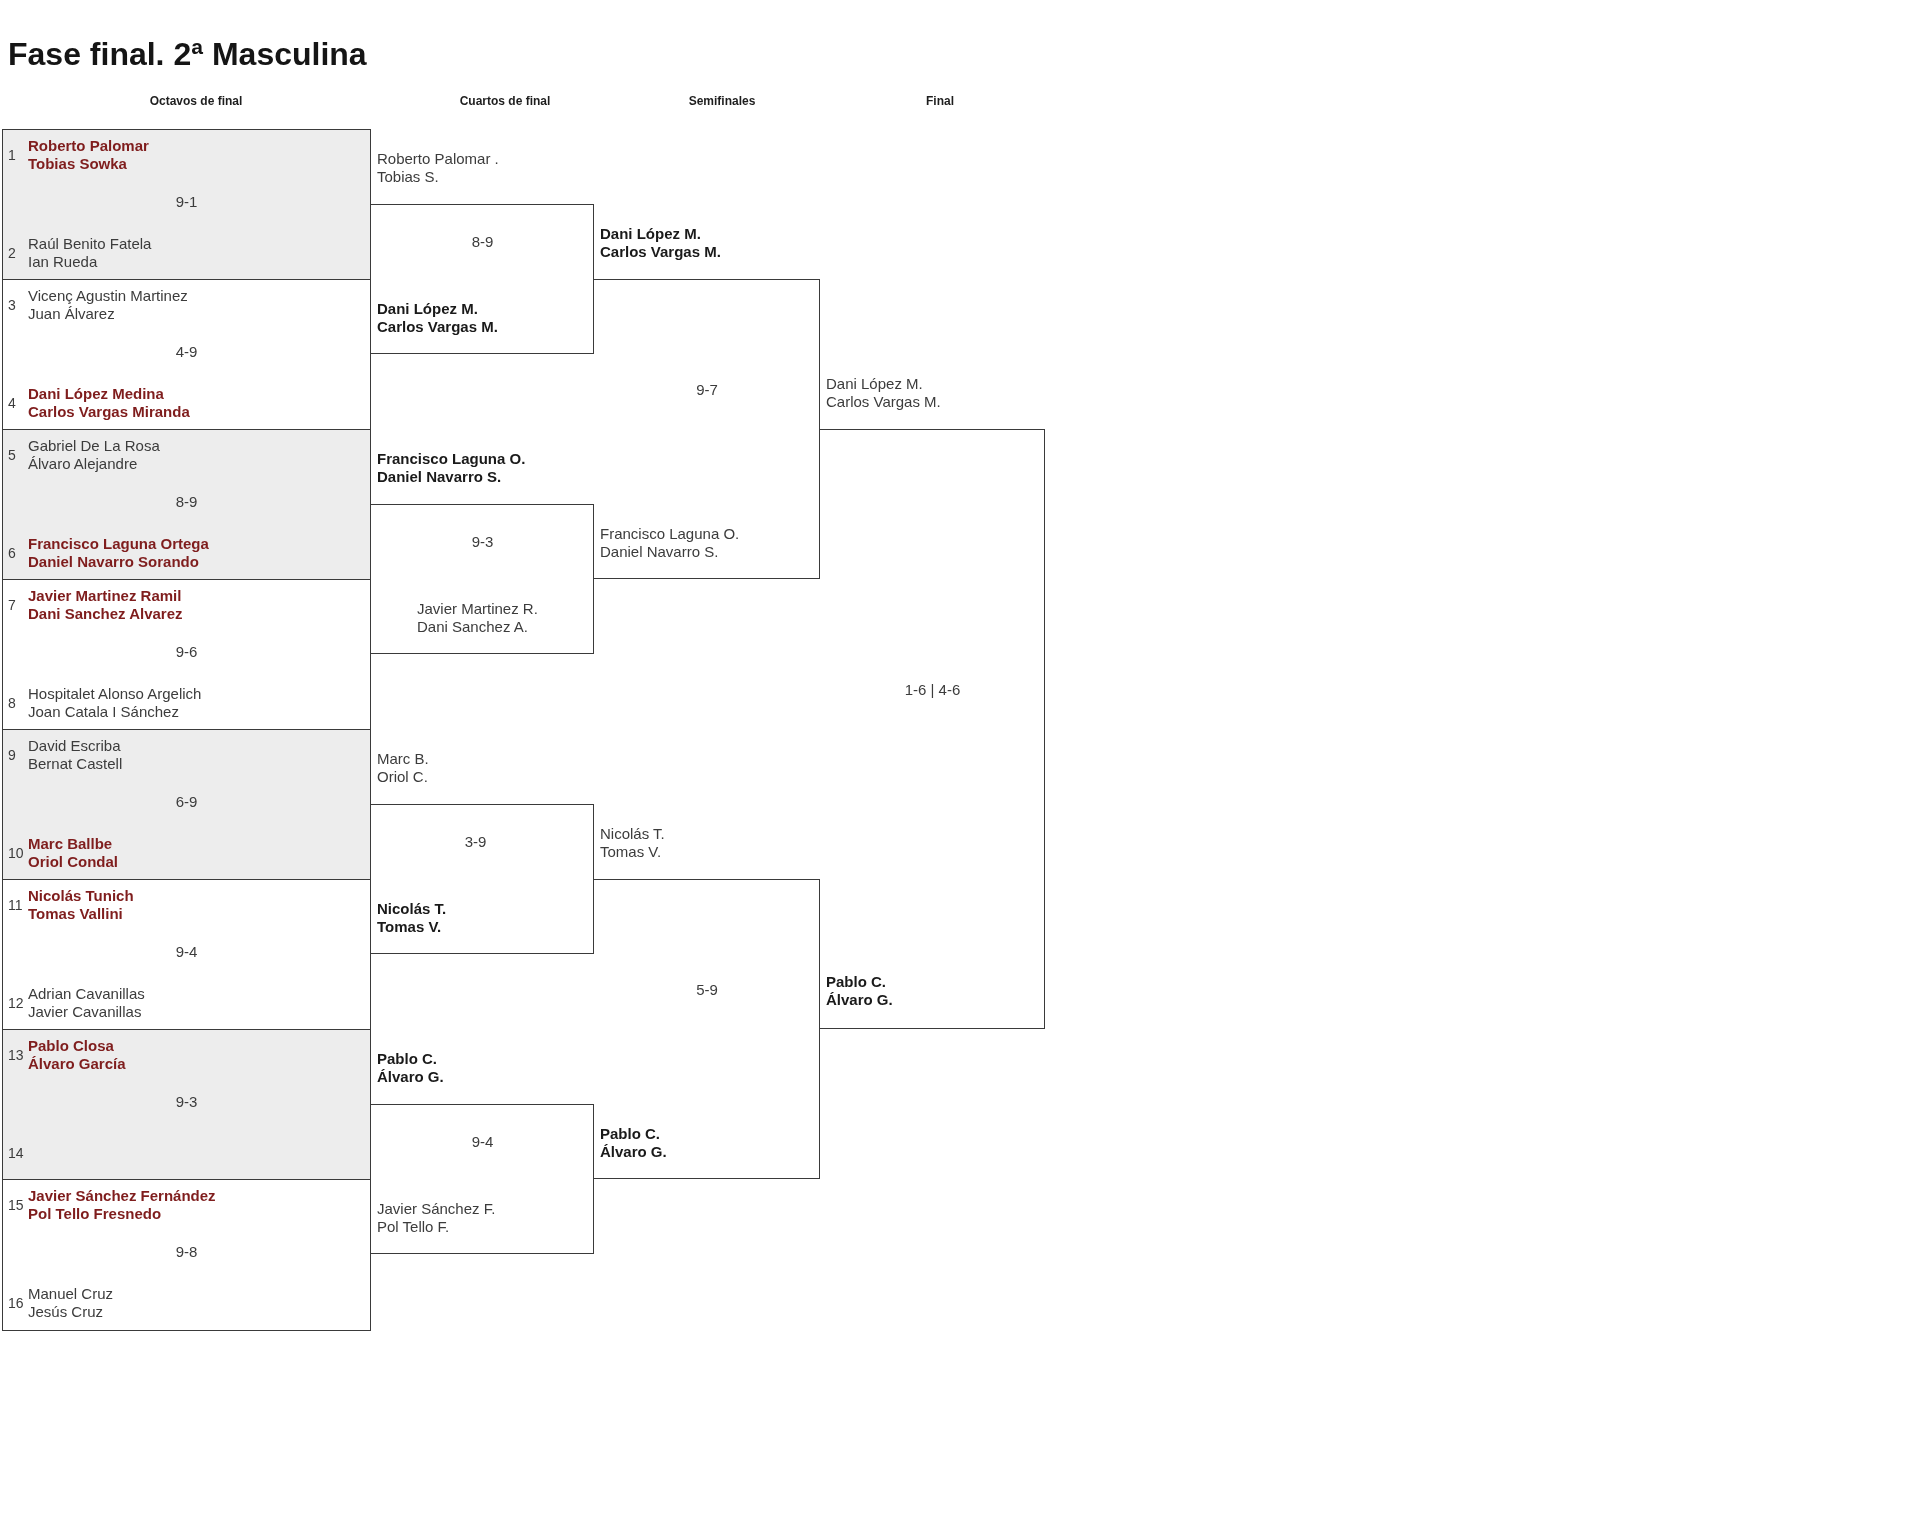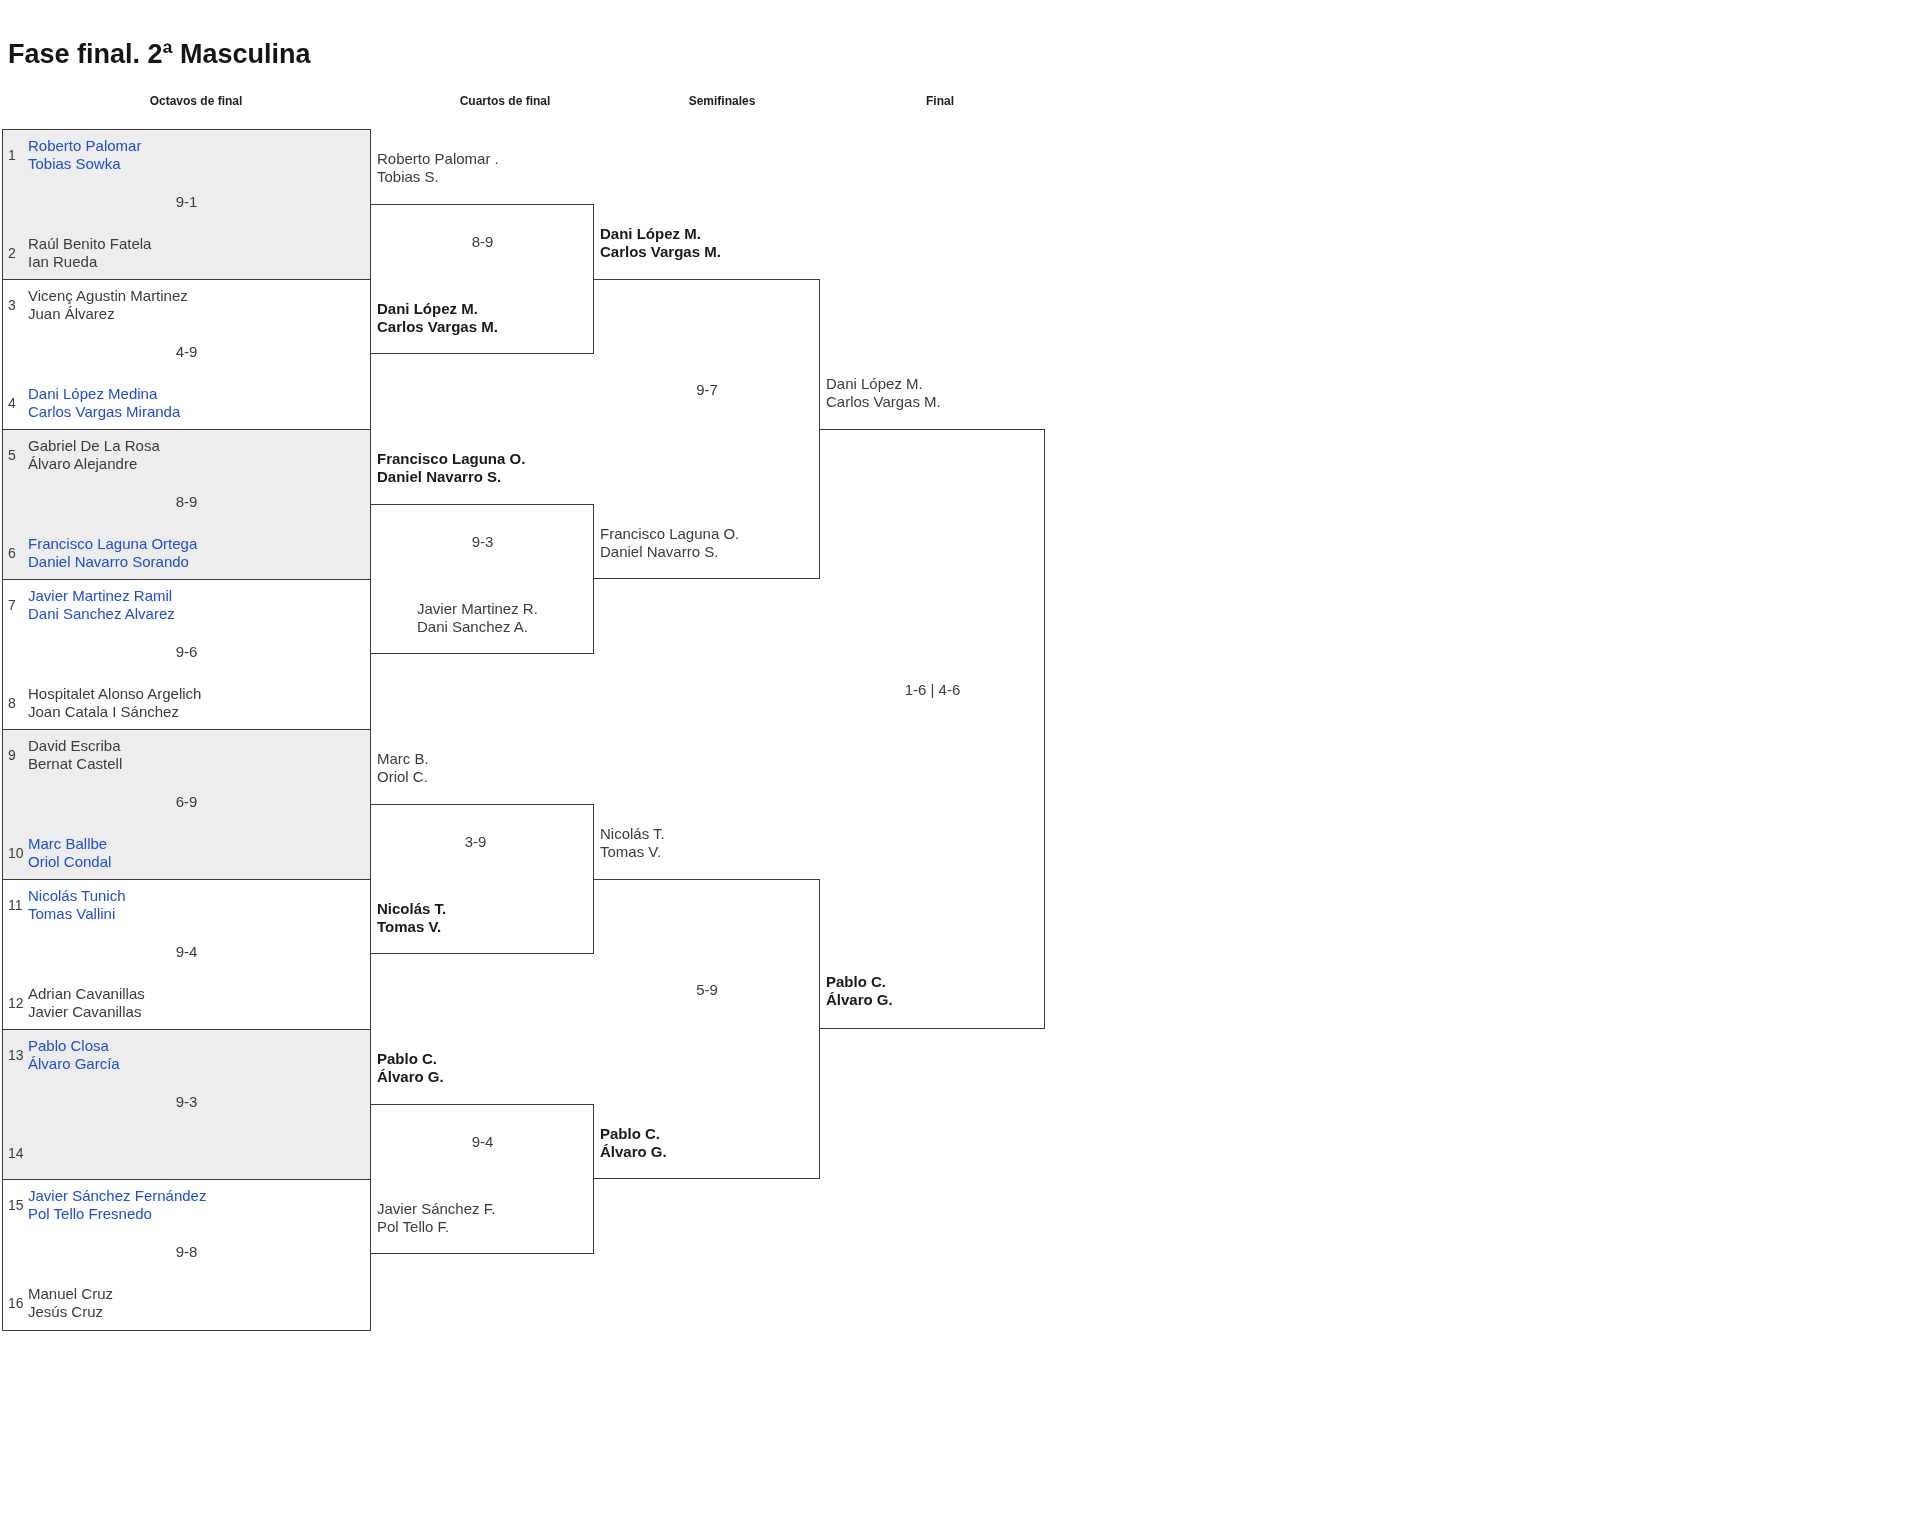--- a/index.html
+++ b/index.html
@@ -1,28 +1,28 @@
 <!DOCTYPE html>
 <html><head>
 <meta charset="utf-8">
 <style>
   html,body{margin:0;padding:0;background:#fff;}
   .page{position:relative;width:1920px;height:1525px;background:#ffffff;overflow:hidden;
         font-family:"Liberation Sans","DejaVu Sans",sans-serif;color:#3c3c3c;}
   .title{position:absolute;left:8px;top:3px;font-size:27px;line-height:34px;font-weight:700;color:#151515;white-space:nowrap;}
-  .subtitle{position:absolute;left:8px;top:37px;font-size:27px;line-height:34px;font-weight:700;color:#151515;white-space:nowrap;}
+  .subtitle{position:absolute;left:8px;top:37px;font-size:32px;line-height:34px;font-weight:700;color:#151515;white-space:nowrap;}
   .rh{position:absolute;top:94px;transform:translateX(-50%);font-size:12px;font-weight:600;color:#1e1e1e;white-space:nowrap;}
   
   .col16{position:absolute;left:2px;top:129px;width:369px;height:1202px;border:1px solid #3a3a3a;box-sizing:border-box;}
   .m16{position:relative;height:150px;border-bottom:1px solid #3a3a3a;box-sizing:border-box;background:#fff;}
   .m16:last-child{border-bottom:none;}
   .m16.g{background:#ededed;}
   .seed{position:absolute;left:5px;width:22px;font-size:14px;line-height:36px;color:#3c3c3c;text-align:left;}
   .pair{position:absolute;left:25px;font-size:15px;line-height:18px;font-weight:400;color:#3c3c3c;white-space:nowrap;}
-  .pair.w{font-weight:400;color:#1d4ed8;}
+  .pair.w{font-weight:700;color:#7f1d1d;}
   .score{position:absolute;left:0;width:100%;text-align:center;font-size:15px;line-height:18px;color:#3c3c3c;}
   
   .box{position:absolute;border:1px solid #3a3a3a;border-left:none;box-sizing:border-box;}
   .fpair{position:absolute;font-size:15px;line-height:18px;font-weight:400;color:#3c3c3c;white-space:nowrap;}
   .fpair.w{font-weight:700;color:#1a1a1a;}
   .fscore{position:absolute;text-align:center;font-size:15px;line-height:18px;color:#3c3c3c;}
   
   .logo{position:absolute;left:1690px;top:2px;width:228px;height:78px;cursor:pointer;}
   .dot{position:absolute;border-radius:50%;}
   .logotext{position:absolute;left:62px;top:6px;font-size:47px;line-height:60px;font-weight:700;letter-spacing:-2px;color:#7bbd2a;}

